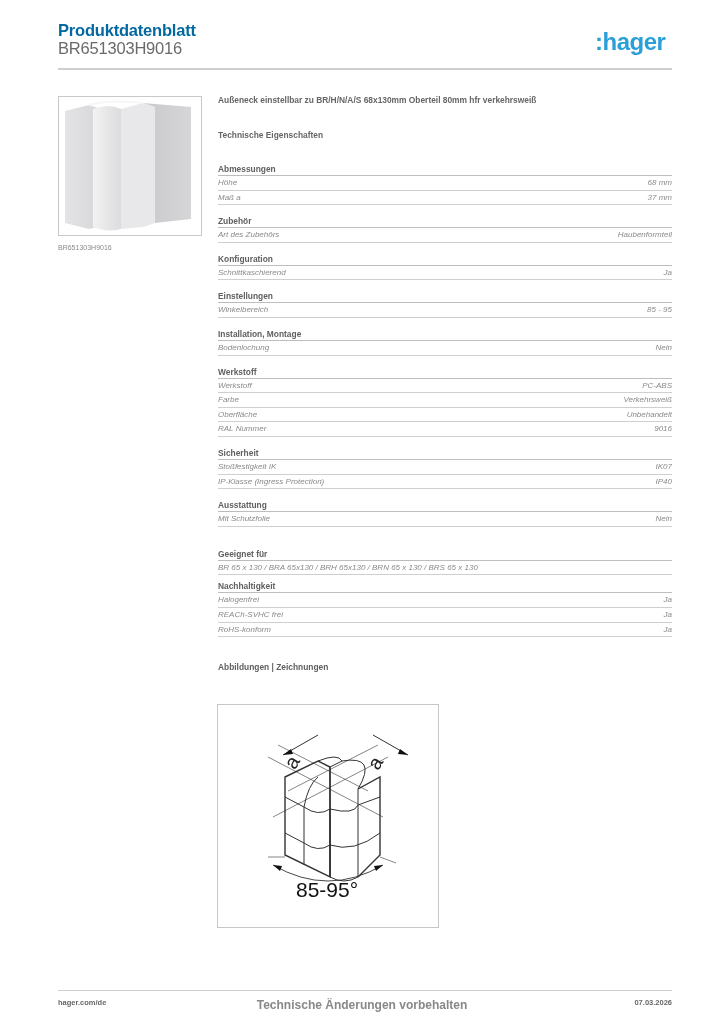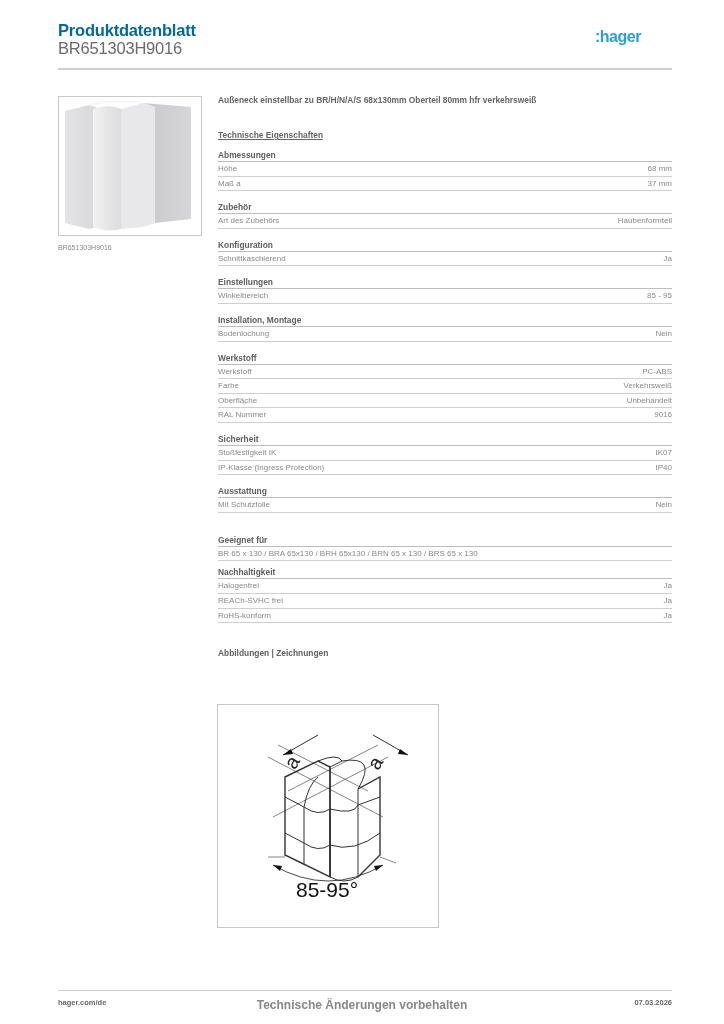--- a/index.html
+++ b/index.html
@@ -1,33 +1,33 @@
 <!DOCTYPE html>
 <html><head>
 <meta charset="utf-8">
 <style>
   * { margin: 0; padding: 0; box-sizing: border-box; }
   html, body { width: 724px; height: 1024px; background: #ffffff; }
   body { position: relative; font-family: "Liberation Sans", sans-serif; color: #555; overflow: hidden; }
 
   .doc-title { position: absolute; left: 58px; top: 21px; font-size: 16.5px; font-weight: bold; color: #0369a1; letter-spacing: -0.2px; }
   .doc-code { position: absolute; left: 58px; top: 39px; font-size: 16.5px; color: #6a6a6a; letter-spacing: -0.2px; }
-  .logo { position: absolute; left: 595px; top: 28px; font-size: 16px; font-weight: bold; color: #2a9fd8; letter-spacing: -0.5px; }
+  .logo { position: absolute; left: 595px; top: 28px; font-size: 24px; font-weight: bold; color: #2a9fd8; letter-spacing: -0.5px; }
   .header-rule { position: absolute; left: 58px; top: 68px; width: 614px; height: 2px; background: #cfcfcf; }
 
   .img-box { position: absolute; left: 58px; top: 96px; width: 144px; height: 140px; border: 1px solid #c8c8c8; background: #fff; }
   .img-caption { position: absolute; left: 58px; top: 244px; font-size: 7px; color: #8a8a8a; }
 
   .content { position: absolute; left: 218px; top: 95px; width: 454px; }
   .product-desc { font-size: 8.4px; font-weight: bold; color: #666; height: 15px; }
-  .tech-title { font-size: 8.4px; font-weight: bold; color: #666; margin-top: 20px; height: 14px; text-decoration: underline; }
+  .tech-title { font-size: 8.4px; font-weight: bold; color: #666; margin-top: 20px; height: 14px; }
 
   .section { margin-top: 11px; }
   .section-head { font-size: 8.4px; font-weight: bold; color: #606060; height: 12px; border-bottom: 1.2px solid #bdbdbd; line-height: 11px; }
-  .row { display: flex; justify-content: space-between; font-size: 8px; color: #8a8a8a; height: 14.6px; line-height: 14px; border-bottom: 1px solid #cfcfcf; }
+  .row { display: flex; justify-content: space-between; font-size: 8px; color: #8a8a8a; height: 14.6px; line-height: 14px; border-bottom: 1px solid #cfcfcf; font-style: italic; }
   .row span { white-space: nowrap; }
 
   .figures-title { font-size: 8.4px; font-weight: bold; color: #606060; margin-top: 25px; }
   .drawing-box { position: absolute; left: 217px; top: 704px; width: 222px; height: 224px; border: 1px solid #c8c8c8; background: #fff; }
 
   .footer-rule { position: absolute; left: 58px; top: 990px; width: 614px; height: 1px; background: #cfcfcf; }
   .footer-left { position: absolute; left: 58px; top: 998px; font-size: 7.5px; font-weight: bold; color: #666; }
   .footer-center { position: absolute; left: 0; width: 724px; top: 998px; text-align: center; font-size: 12px; color: #888; font-weight: bold; }
   .footer-right { position: absolute; right: 52px; top: 998px; font-size: 7.5px; font-weight: bold; color: #666; }
 </style>
@@ -61,21 +61,21 @@
     <path d="M84 6 L132 10 L132 122 L96 126 L96 10 Z" fill="url(#gR)"></path>
     <path d="M30 8 Q50 2 84 6" stroke="#f6f6f6" stroke-width="2" fill="none"></path>
   </svg>
 </div>
 <div class="img-caption">BR651303H9016</div>
 
 <div class="content">
   <div class="product-desc">Außeneck einstellbar zu BR/H/N/A/S 68x130mm Oberteil 80mm hfr verkehrsweiß</div>
   <div class="tech-title">Technische Eigenschaften</div>
 
-  <div class="section" style="margin-top:6px">
+  <div class="section" style="margin-top:20px">
     <div class="section-head">Abmessungen</div>
     <div class="row">
         <span>Höhe</span>
         <span>68 mm</span>
       </div>
     <div class="row">
         <span>Maß a</span>
         <span>37 mm</span>
       </div>
   </div>

